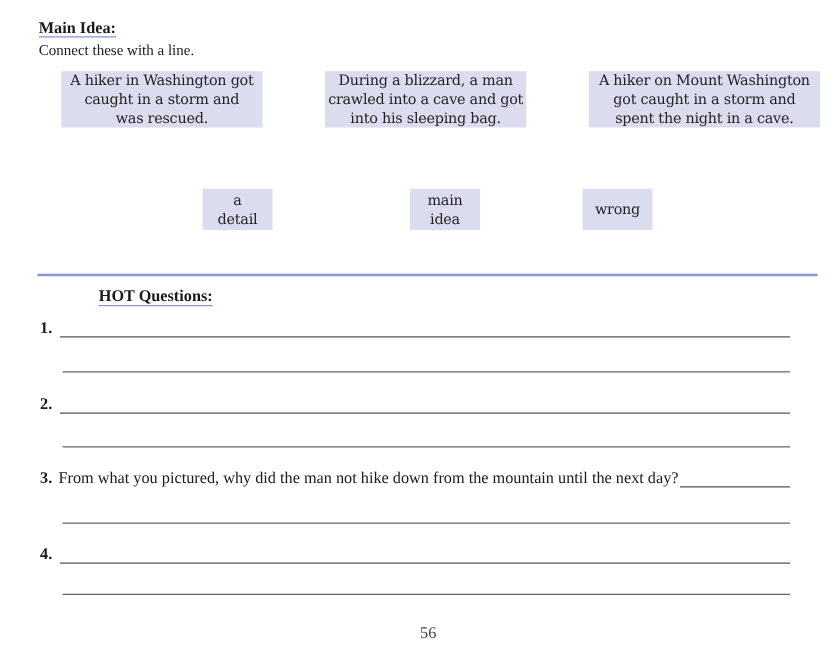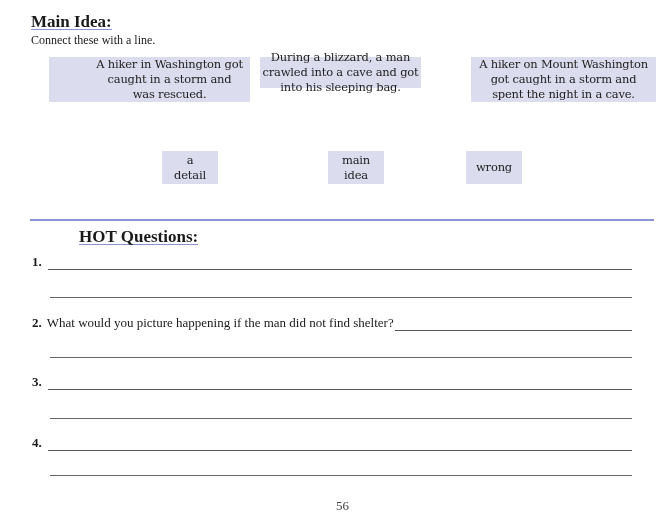--- a/index.html
+++ b/index.html
@@ -1,19 +1,19 @@
 <!DOCTYPE html>
 <html><head>
 <meta charset="utf-8">
 <style>
   html, body { margin:0; padding:0; background:#ffffff; }
   body { width:670px; height:516px; position:relative; overflow:hidden;
          font-family:"DejaVu Serif", "Liberation Serif", serif; color:#1a1a1a; }
   .abs { position:absolute; }
-  .heading { font-family:"Liberation Serif", serif; font-weight:bold; font-size:17px;
+  .heading { font-family:"Liberation Serif", serif; font-weight:bold; font-size:13px;
              border-bottom:1px solid #8a92d4; padding-bottom:0px; line-height:14px; }
   .instr { font-family:"Liberation Serif", serif; font-size:12px; }
   .box { position:absolute; background:#dcdcef; text-align:center;
          font-family:"DejaVu Serif", serif; font-size:11.5px; line-height:15px;
          display:flex; align-items:center; justify-content:center; color:#222; letter-spacing:-0.2px; }
   .box span { white-space:pre-line; }
   .divider { position:absolute; left:30px; top:219px; width:624px; height:2px; background:#8c95d8; }
   .q { position:absolute; left:32px; font-family:"Liberation Serif", serif; font-size:13px;
        display:flex; align-items:flex-end; white-space:nowrap; }
   .q .num { font-weight:bold; margin-right:5px; }
@@ -21,26 +21,26 @@
   .line { position:absolute; left:50px; width:582px; height:0; border-top:1px solid #666; }
   .pagenum { position:absolute; left:336px; top:498px; font-family:"Liberation Serif", serif; font-size:13px; color:#444; }
 </style>
 </head>
 <body>
 
 <div>
   <div class="abs heading" style="left:31px; top:15px;">Main Idea:</div>
   <div class="abs instr" style="left:31px; top:33px;">Connect these with a line.</div>
 
-  <div class="box" style="left:49px; top:57px; width:161px; height:45px;padding-left:40px;">
+  <div class="box" style="left:49px; top:57px; width:161px; height:45px;">
     <span>A hiker in Washington got
 caught in a storm and
 was rescued.</span>
   </div>
-  <div class="box" style="left:260px; top:57px; width:161px; height:31px;">
+  <div class="box" style="left:260px; top:57px; width:161px; height:45px;">
     <span>During a blizzard, a man
 crawled into a cave and got
 into his sleeping bag.</span>
   </div>
   <div class="box" style="left:471px; top:57px; width:185px; height:45px;">
     <span>A hiker on Mount Washington
 got caught in a storm and
 spent the night in a cave.</span>
   </div>
 
@@ -63,27 +63,27 @@
   <div class="abs heading" style="left:31px; top:230px;margin-left:48px;">HOT Questions:</div>
 
   <div class="q" style="top:254px; width:600px;">
     <span class="num">1.</span>
     <span class="fill"></span>
   </div>
   <div class="line" style="top:297px;"></div>
 
   <div class="q" style="top:315px; width:600px;">
     <span class="num">2.</span>
-    <span>What would you picture happening if the man did not find shelter?</span>
     <span class="fill"></span>
   </div>
   <div class="line" style="top:357px;"></div>
 
   <div class="q" style="top:374px; width:600px;">
     <span class="num">3.</span>
+    <span>From what you pictured, why did the man not hike down from the mountain until the next day?</span>
     <span class="fill"></span>
   </div>
   <div class="line" style="top:418px;"></div>
 
   <div class="q" style="top:435px; width:600px;">
     <span class="num">4.</span>
     <span class="fill"></span>
   </div>
   <div class="line" style="top:475px;"></div>
 </div>

